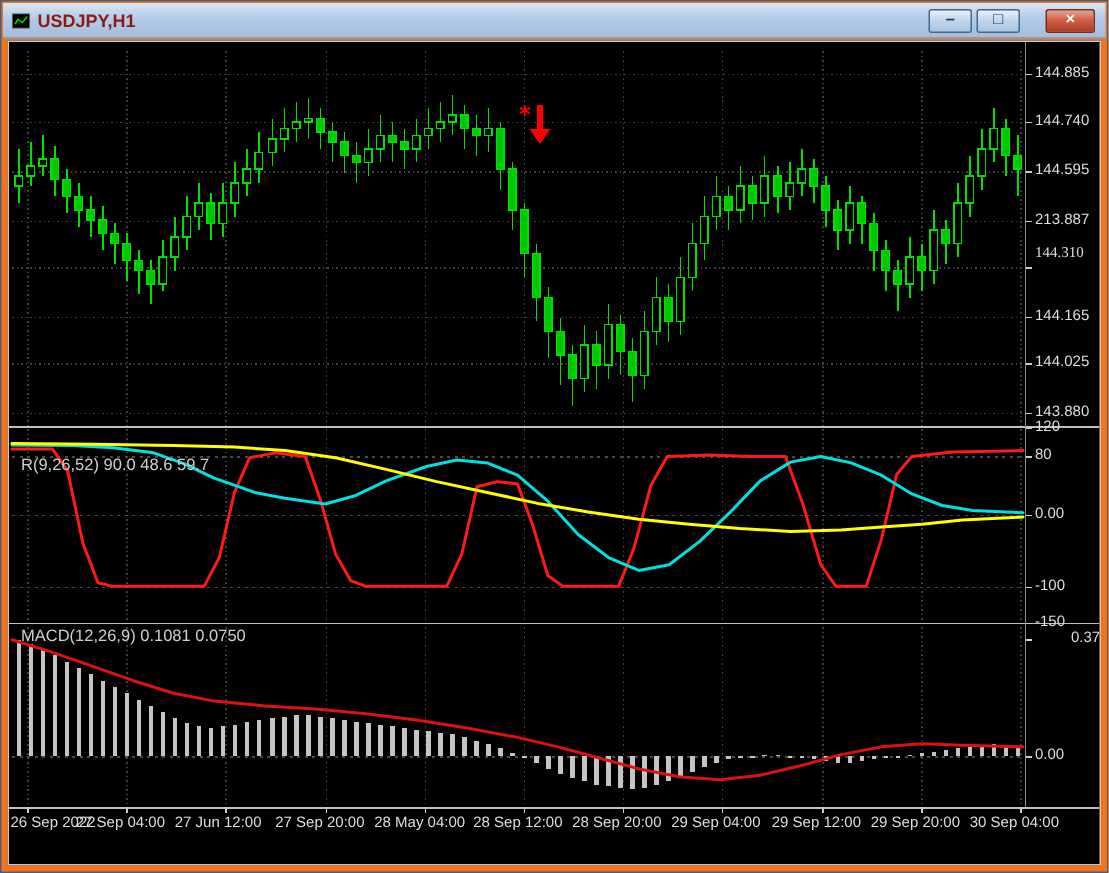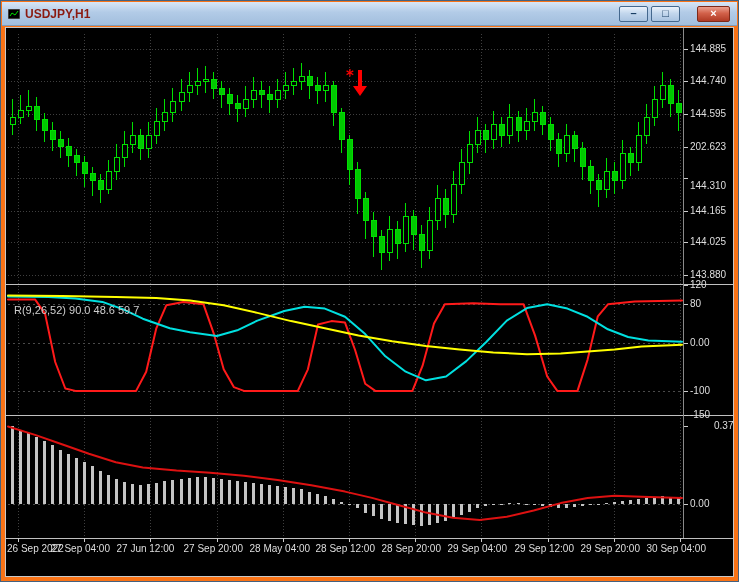--- a/index.html
+++ b/index.html
@@ -388,27 +388,30 @@
         </g>
         <g fill="#ff0000">
           <polygon points="352,42 356,42 356,58 361,58 354,68 347,58 352,58"></polygon>
           <text x="340" y="53" font-size="15" font-weight="bold" font-family="DejaVu Sans, sans-serif">*</text>
         </g>
       </svg>
 
     <div class="overlay ind1-overlay">
       <span>R(9,26,52)</span>&nbsp;<span>90.0 48.6 59.7</span>
     </div>
+    <div class="overlay ind2-overlay">
+      <span>MACD(12,26,9)</span>&nbsp;<span>0.1081 0.0750</span>
+    </div>
 
     <div id="price-axis">
         <span style="top: 14.6396px;">144.885</span>
         <span style="top: 47.2973px;">144.740</span>
         <span style="top: 79.955px;">144.595</span>
-        <span style="top: 112.613px;">202.623</span>
-        <span style="top: 152px;">144.310</span>
+        <span style="top: 112.613px;">213.887</span>
+        <span style="top: 135px; font-family: Liberation Serif, serif;">144.310</span>
         <span style="top: 176.802px;">144.165</span>
         <span style="top: 208.333px;">144.025</span>
         <span style="top: 240.991px;">143.880</span>
         <span style="top: 251px; text-align: center;">120</span>
         <span style="top: 270.259px;">80</span>
         <span style="top: 308.778px;">0.00</span>
         <span style="top: 356.926px;">-100</span>
         <span style="top: 381px;">-150</span>
         <span style="top: 392.184px; padding-left: 24px;">0.3715</span>
         <span style="top: 470.193px;">0.00</span>

